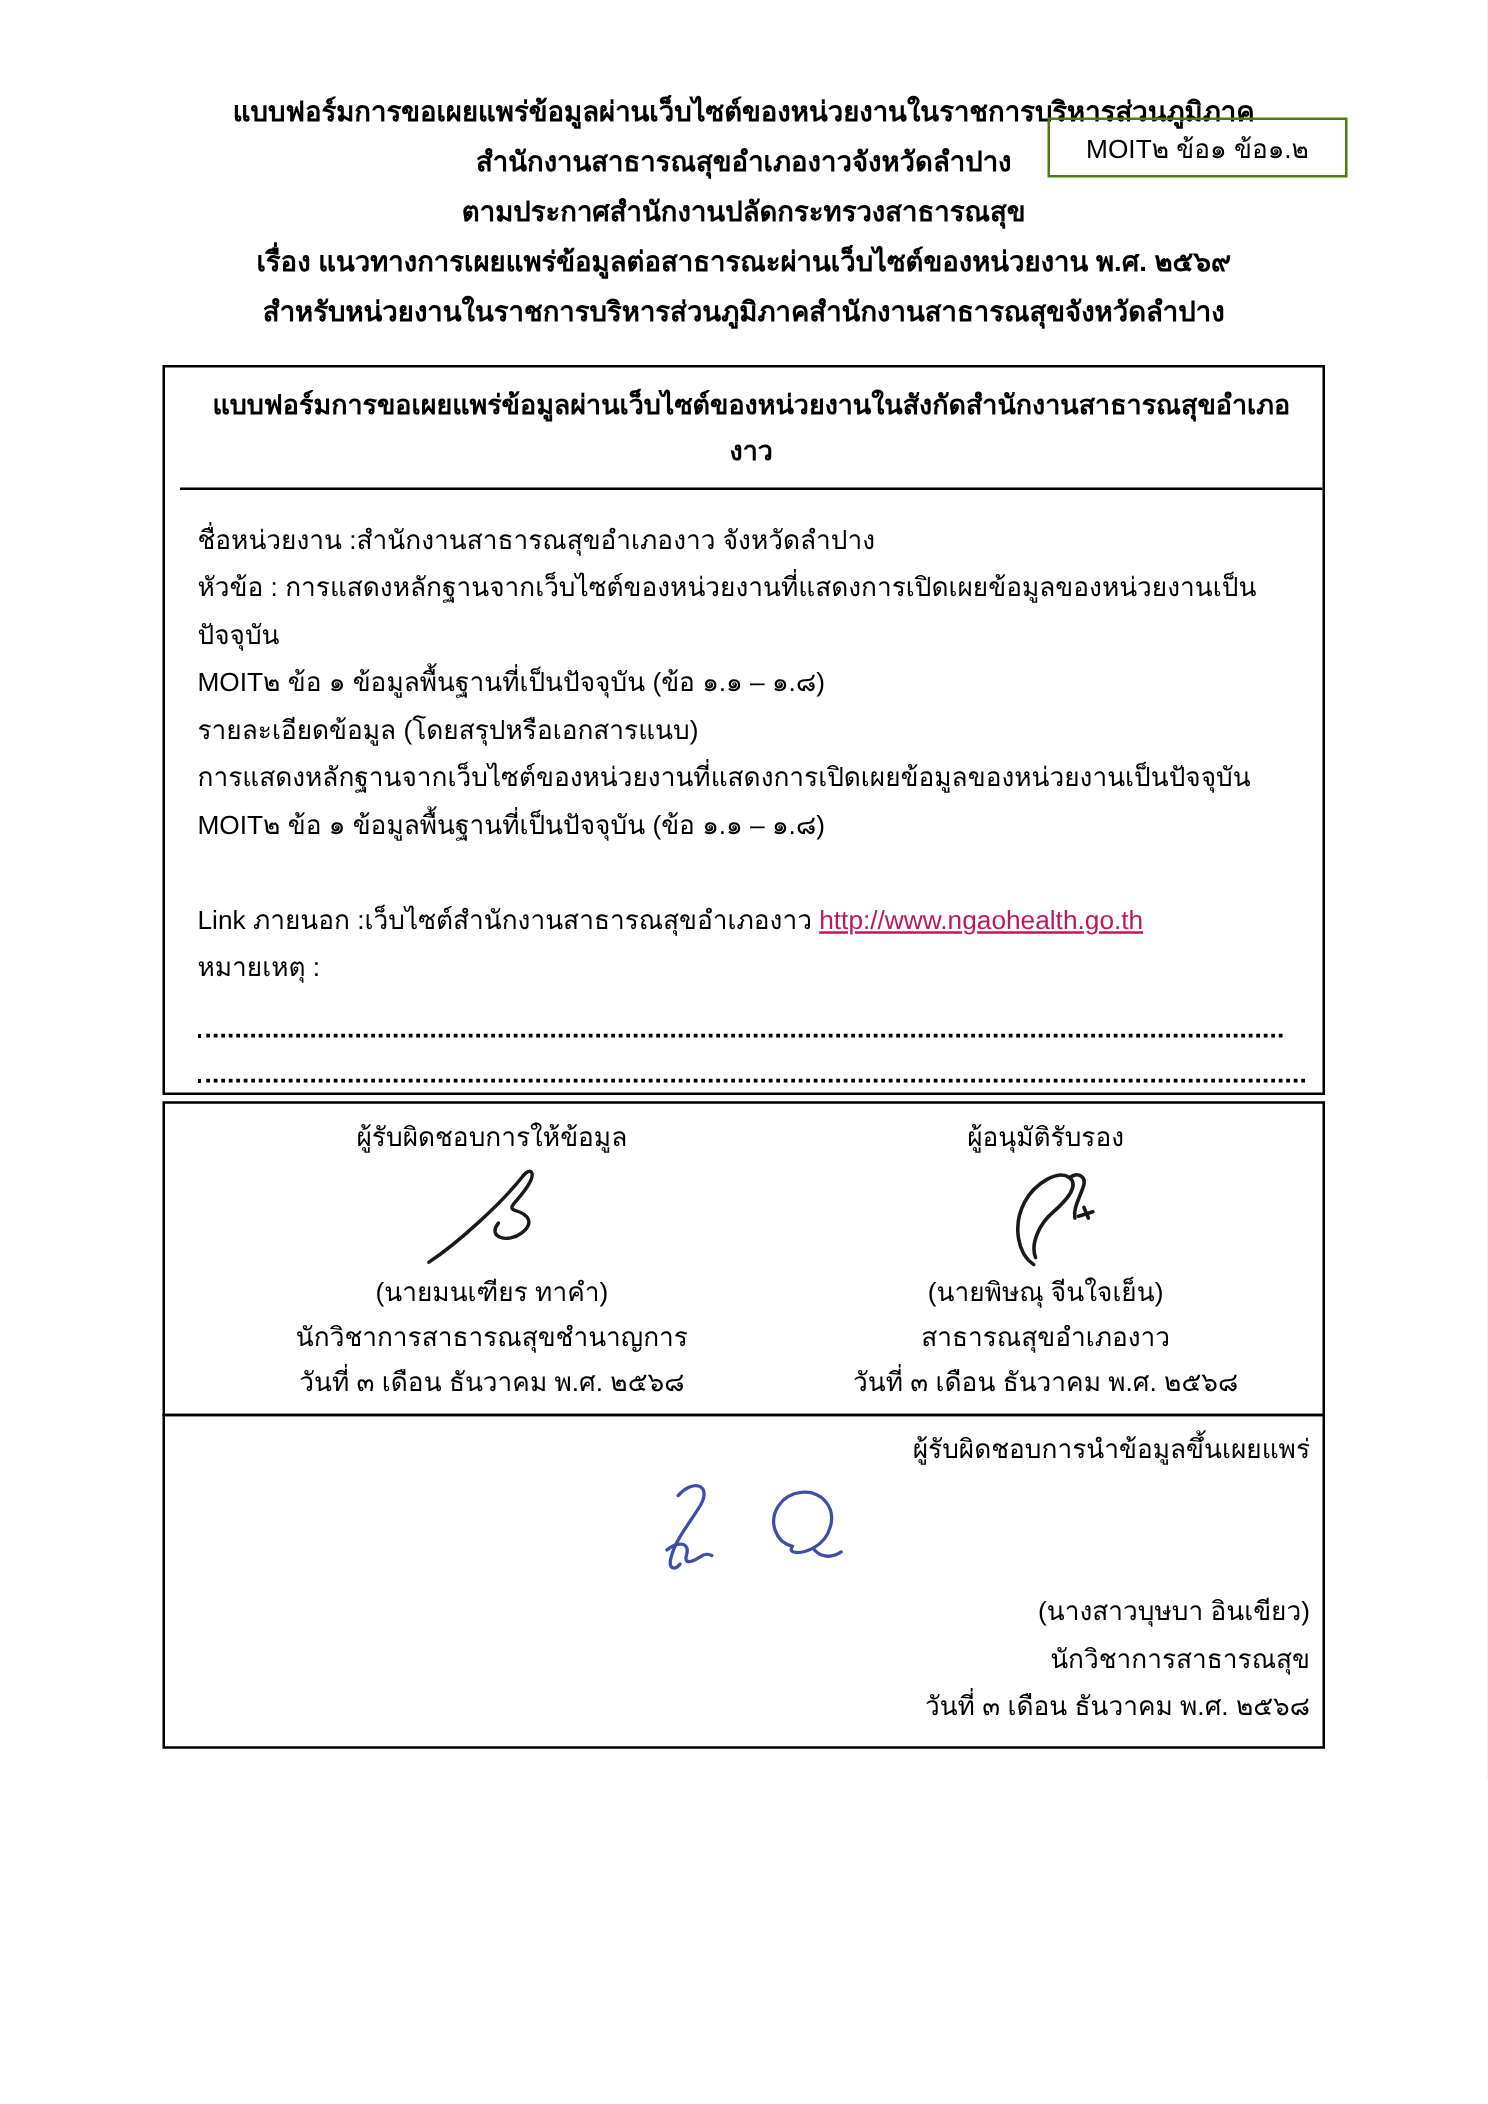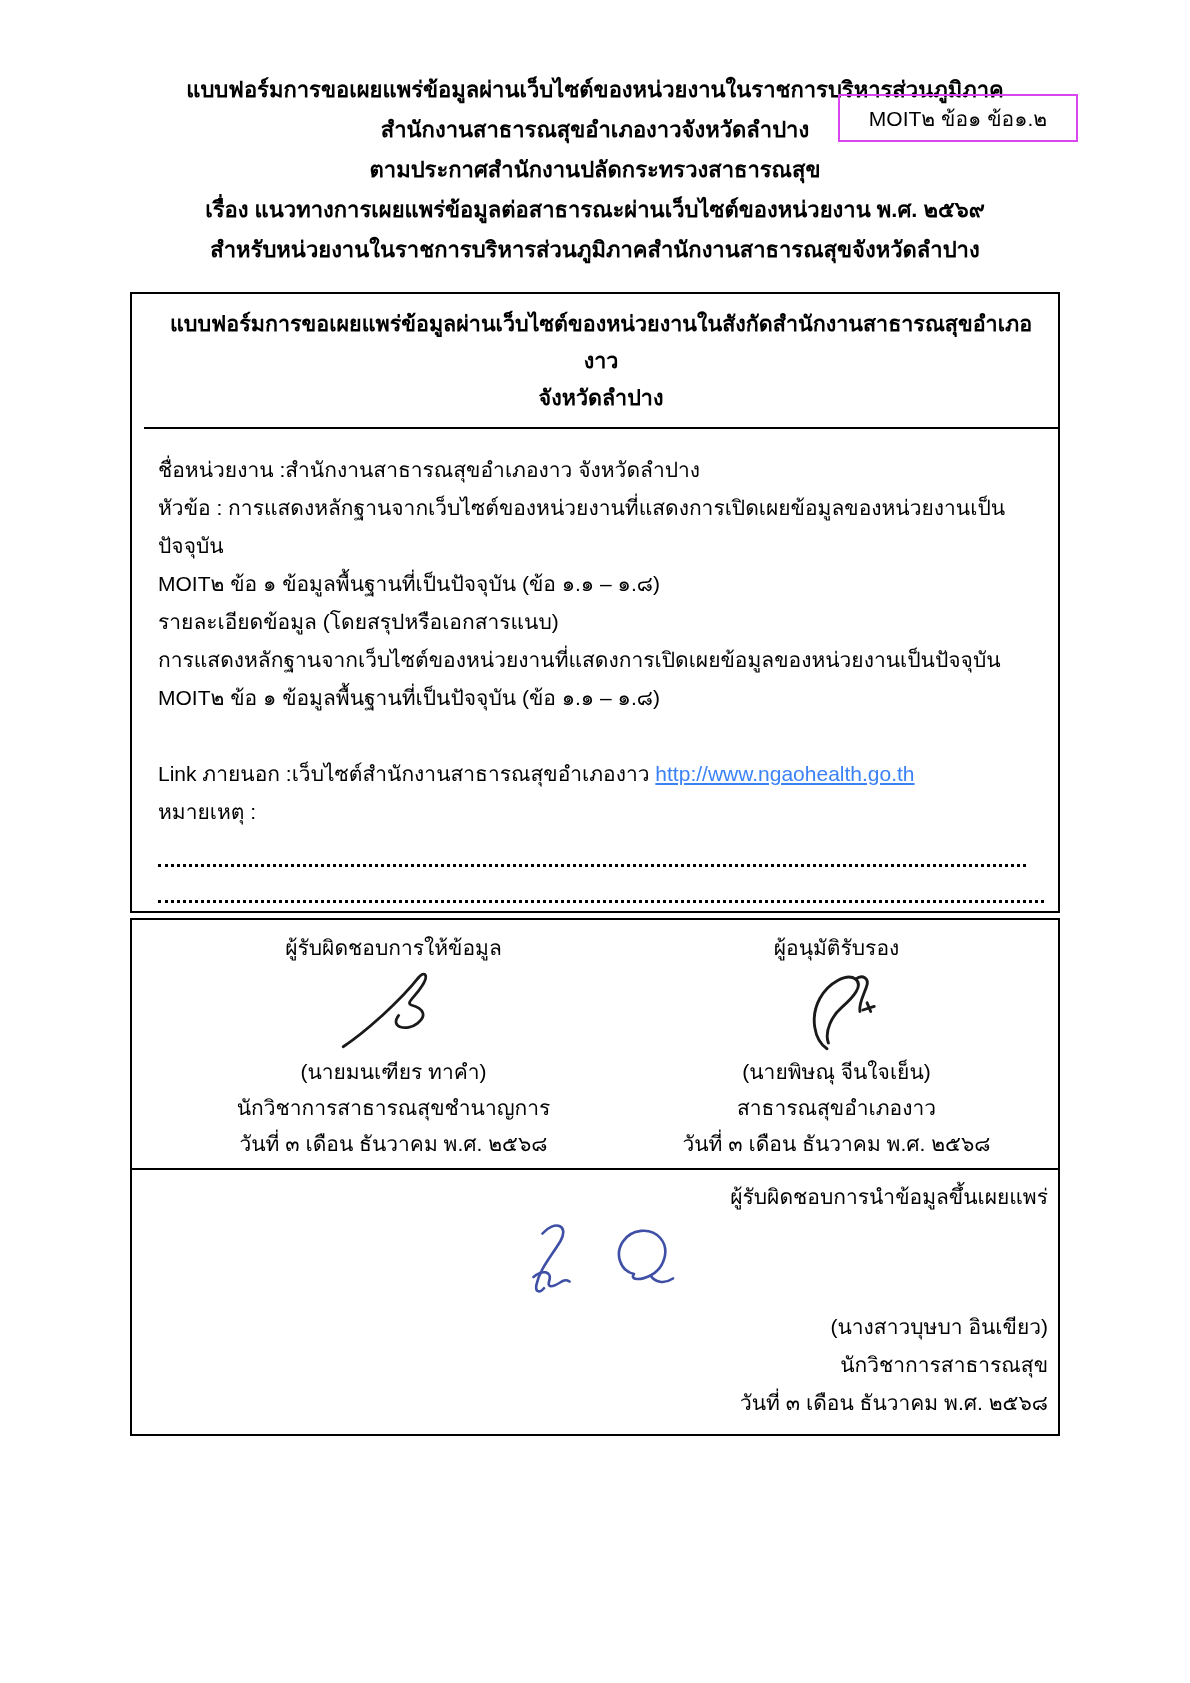--- a/index.html
+++ b/index.html
@@ -13,21 +13,21 @@
     color: #000;
     font-family: "Liberation Sans", "DejaVu Sans", sans-serif;
   }
   
   .code-box {
     position: absolute;
     top: 94px;
     right: 112px;
     width: 240px;
     height: 48px;
-    border: 2px solid #d946ef;
+    border: 2px solid #4d7c0f;
     display: flex;
     align-items: center;
     justify-content: center;
     font-size: 21px;
   }
   
   .title-block {
     padding-top: 70px;
     margin: 0 120px;
     text-align: center;
@@ -53,21 +53,21 @@
     line-height: 37px;
   }
   .box-body {
     padding: 22px 14px 8px 14px;
     font-size: 21px;
     line-height: 38px;
   }
   .box-body .line { margin: 0; }
   .box-body b { font-weight: 400; margin-top: 12px; }
   .spacer { height: 38px; }
-  .ext-link { color: #3b82f6; text-decoration: underline; }
+  .ext-link { color: #be185d; text-decoration: underline; }
   .dotted-line {
     border-bottom: 3px dotted #000;
     height: 36px;
   }
   .dotted-line.short { width: 98%; }
   
   .sign-box {
     width: 930px;
     margin: 5px auto 0 auto;
     border: 2px solid #000;
@@ -108,21 +108,20 @@
     <div class="t-line">แบบฟอร์มการขอเผยแพร่ข้อมูลผ่านเว็บไซต์ของหน่วยงานในราชการบริหารส่วนภูมิภาค</div>
     <div class="t-line">สำนักงานสาธารณสุขอำเภองาวจังหวัดลำปาง</div>
     <div class="t-line">ตามประกาศสำนักงานปลัดกระทรวงสาธารณสุข</div>
     <div class="t-line">เรื่อง แนวทางการเผยแพร่ข้อมูลต่อสาธารณะผ่านเว็บไซต์ของหน่วยงาน พ.ศ. ๒๕๖๙</div>
     <div class="t-line">สำหรับหน่วยงานในราชการบริหารส่วนภูมิภาคสำนักงานสาธารณสุขจังหวัดลำปาง</div>
   </div>
 
   <div class="form-box">
     <div class="box-header">
       <div>แบบฟอร์มการขอเผยแพร่ข้อมูลผ่านเว็บไซต์ของหน่วยงานในสังกัดสำนักงานสาธารณสุขอำเภองาว</div>
-      <div>จังหวัดลำปาง</div>
     </div>
     <div class="box-body">
       <p class="line"><b>ชื่อหน่วยงาน</b> <b>:สำนักงานสาธารณสุขอำเภองาว จังหวัดลำปาง</b></p>
       <p class="line"><b>หัวข้อ</b> <span>: การแสดงหลักฐานจากเว็บไซต์ของหน่วยงานที่แสดงการเปิดเผยข้อมูลของหน่วยงานเป็นปัจจุบัน</span></p>
       <p class="line">MOIT๒ ข้อ ๑ ข้อมูลพื้นฐานที่เป็นปัจจุบัน (ข้อ ๑.๑ – ๑.๘)</p>
       <p class="line"><b>รายละเอียดข้อมูล (โดยสรุปหรือเอกสารแนบ)</b></p>
       <p class="line">การแสดงหลักฐานจากเว็บไซต์ของหน่วยงานที่แสดงการเปิดเผยข้อมูลของหน่วยงานเป็นปัจจุบัน</p>
       <p class="line">MOIT๒ ข้อ ๑ ข้อมูลพื้นฐานที่เป็นปัจจุบัน (ข้อ ๑.๑ – ๑.๘)</p>
       <div class="spacer"></div>
       <p class="line"><b>Link ภายนอก</b> <span>:เว็บไซต์สำนักงานสาธารณสุขอำเภองาว </span><a class="ext-link" href="#">http://www.ngaohealth.go.th</a></p>

